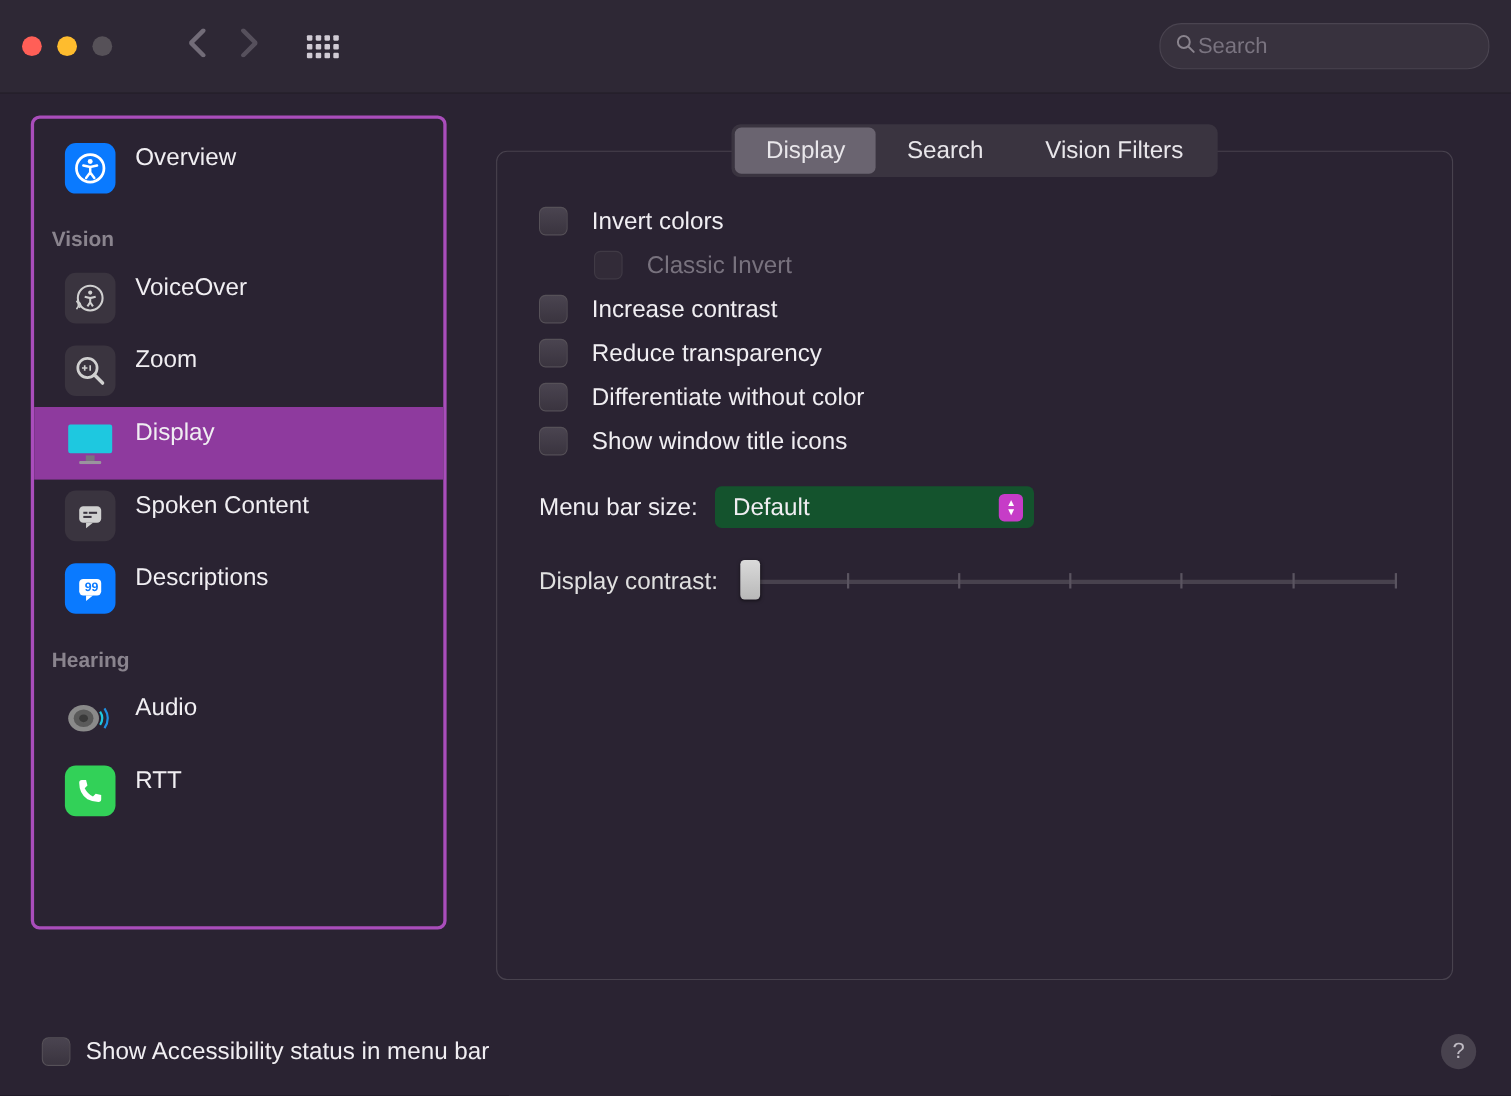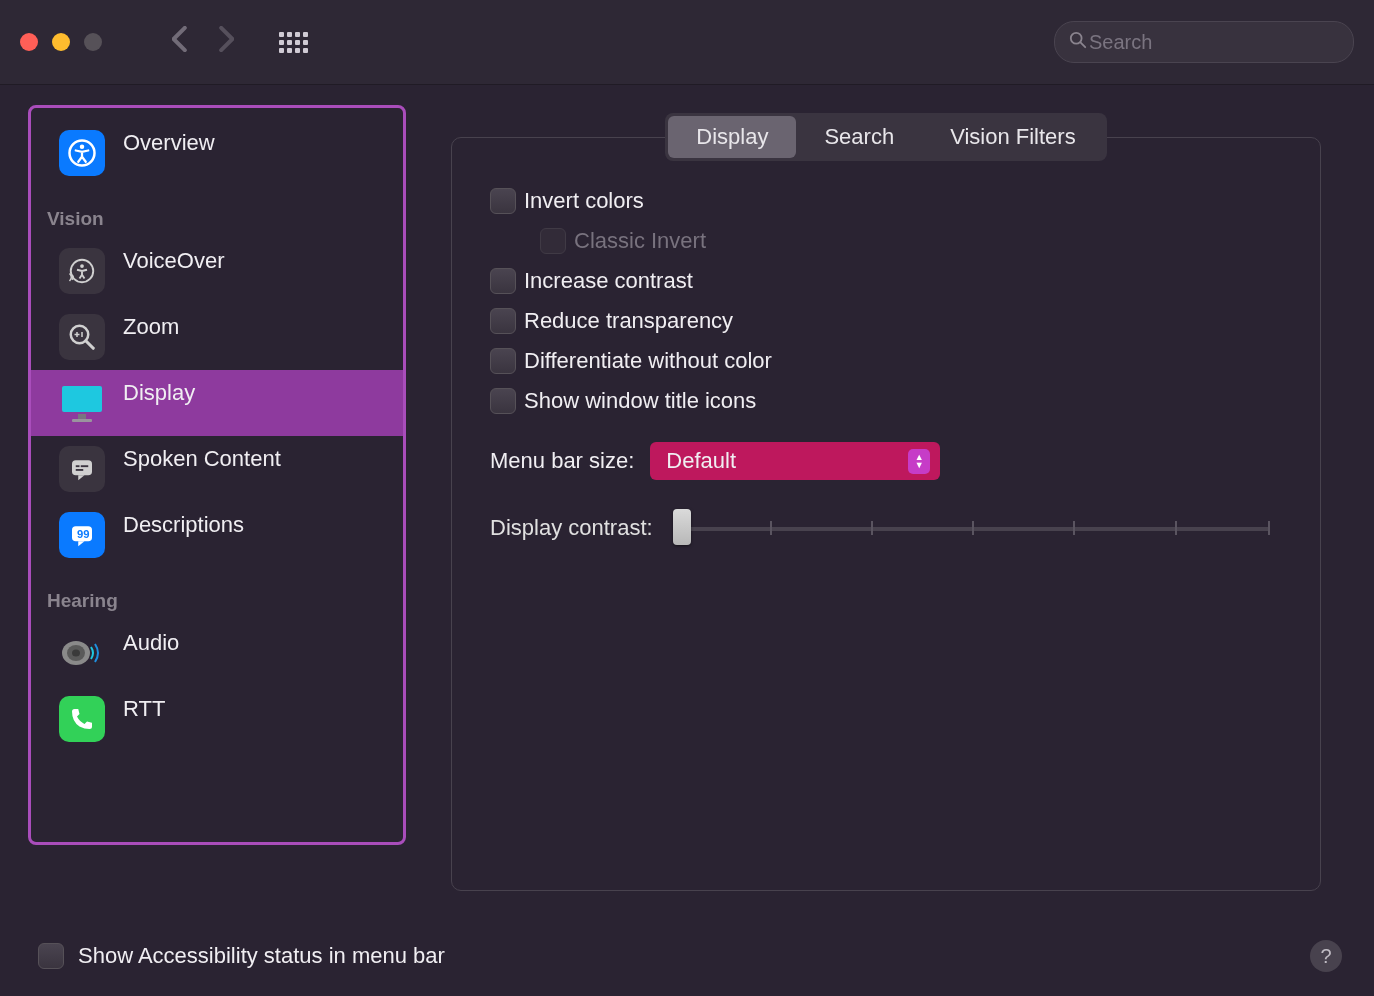--- a/index.html
+++ b/index.html
@@ -170,21 +170,21 @@
       left: 25px;
       right: 25px;
       bottom: 25px;
       border: 1px solid #48424e;
       border-radius: 10px;
       padding: 50px 38px 30px 38px;
     }
     .checkbox-row {
       display: flex;
       align-items: flex-start;
-      gap: 8px;
+      gap: 22px;
       margin-bottom: 14px;
       font-size: 22px;
       color: #f0eef2;
     }
     .checkbox-row.indented { margin-left: 50px; }
     .checkbox-row.disabled { color: #78727e; }
     .checkbox {
       width: 26px;
       height: 26px;
       border-radius: 6px;
@@ -210,21 +210,21 @@
     }
     .select-row {
       display: flex;
       align-items: center;
       gap: 16px;
       margin-top: 28px;
       font-size: 22px;
     }
     .select-label { color: #f0eef2; }
     .select-control {
-      background: #be185d;
+      background: #14532d;
       border-radius: 6px;
       padding: 6px 10px 6px 16px;
       display: flex;
       align-items: center;
       width: 290px;
       justify-content: space-between;
       color: #f0eef2;
     }
     .select-arrows {
       width: 22px;

